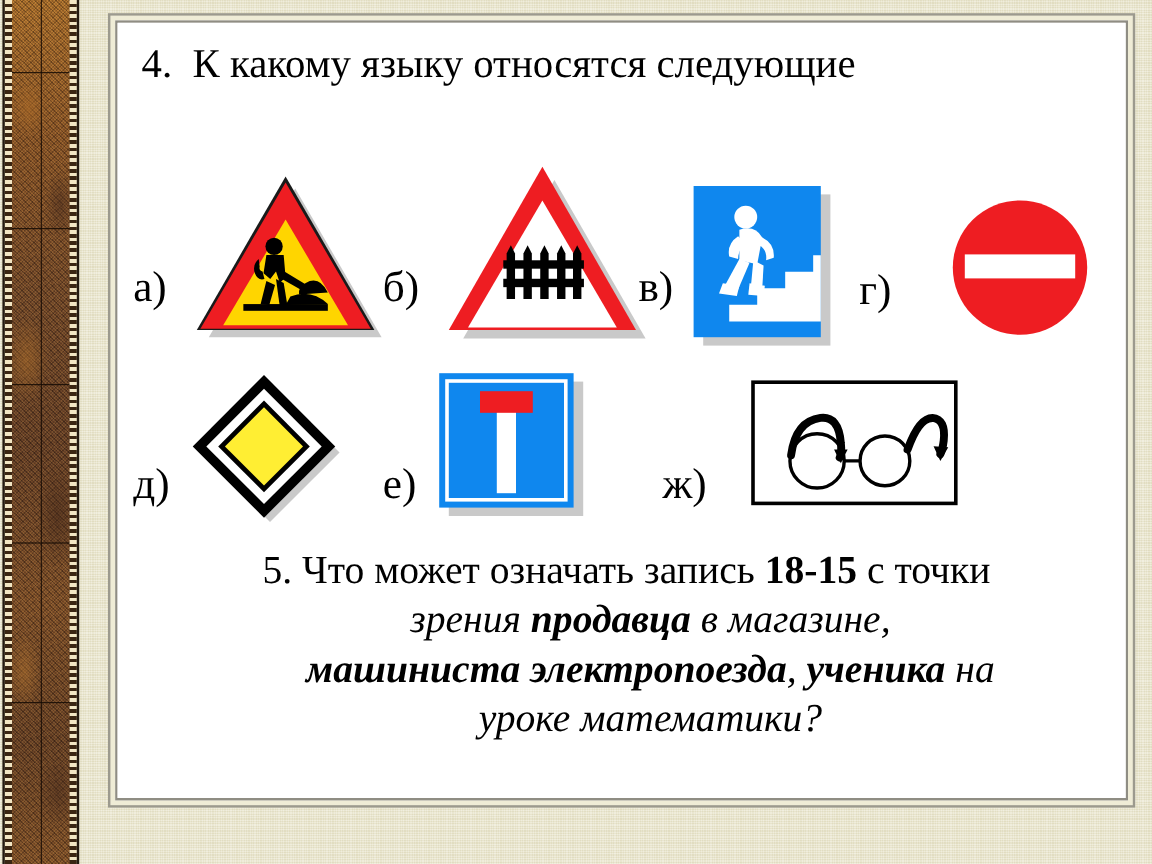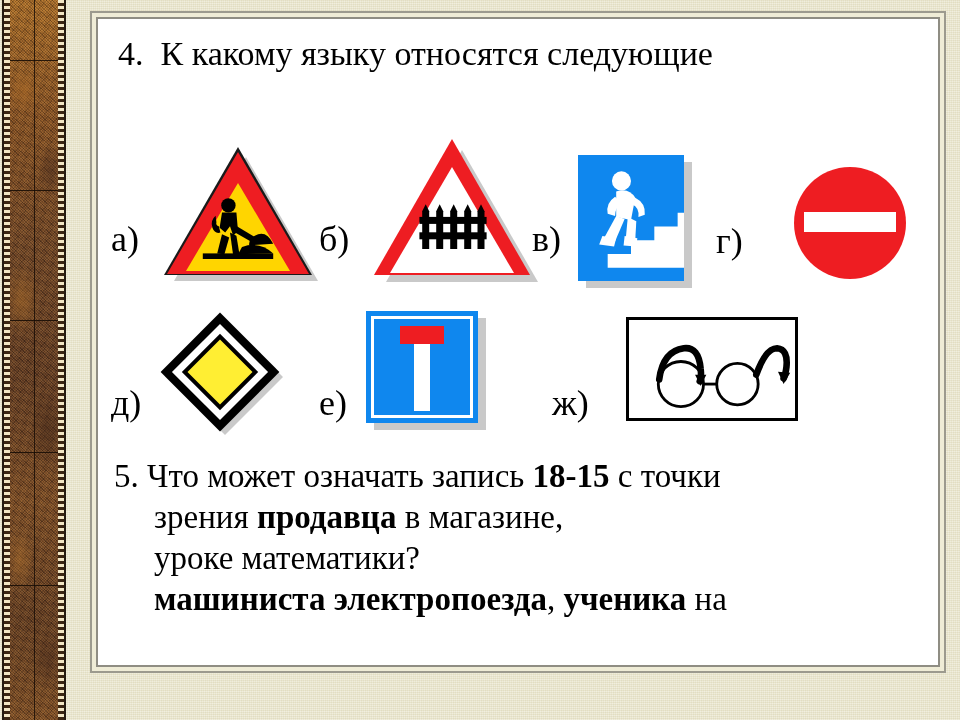--- a/index.html
+++ b/index.html
@@ -88,22 +88,22 @@
   #q4 {
     left: 20px; top: 14px; width: 810px;
     font-size: 34px; line-height: 42px;
   }
   #q4 .ln2 { display: block; padding-left: 40px; }
 
   #q5 {
     left: 16px; top: 437px; width: 816px;
     font-size: 33px; line-height: 41px;
   }
-  #q5 .ln { display: block; }
-  #q5 .ind { padding-left: 40px; }
+  #q5 .ln { display: block; text-align: center; }
+  #q5 .ind { padding-left: 40px; font-style: italic; }
   #q5 b { font-weight: 700; }
 
   
   .sign-row { position: absolute; left: 0; width: 840px; }
   #row1 { top: 110px; height: 155px; }
   #row2 { top: 288px; height: 135px; }
 
   .sign-cell { position: absolute; top: 0; height: 100%; }
   .sign-label {
     position: absolute;
@@ -306,18 +306,18 @@
             <path d="M133 58 q10 -28 22 -28 q12 1 10 20 q-1 8 -3 12" fill="none" stroke="#000" stroke-width="7" stroke-linecap="round"></path>
             <path d="M156 55 l6 13 l7 -12 z" fill="#000"></path>
           </svg>
         </div>
       </div>
     </div>
 
     <div class="q-block" id="q5">
       <span class="ln"><span>5.</span> <span>Что может означать запись </span><b>18-15</b><span> с точки</span></span>
       <span class="ln ind"><span>зрения </span><b>продавца</b><span> в магазине,</span></span>
+      <span class="ln ind"><b>машиниста электропоезда</b><span>, </span><b>ученика</b><span> на</span></span>
       <span class="ln ind">уроке математики?</span>
-      <span class="ln ind"><b>машиниста электропоезда</b><span>, </span><b>ученика</b><span> на</span></span>
     </div>
 
   </div>
 </div>
 
 </body></html>

